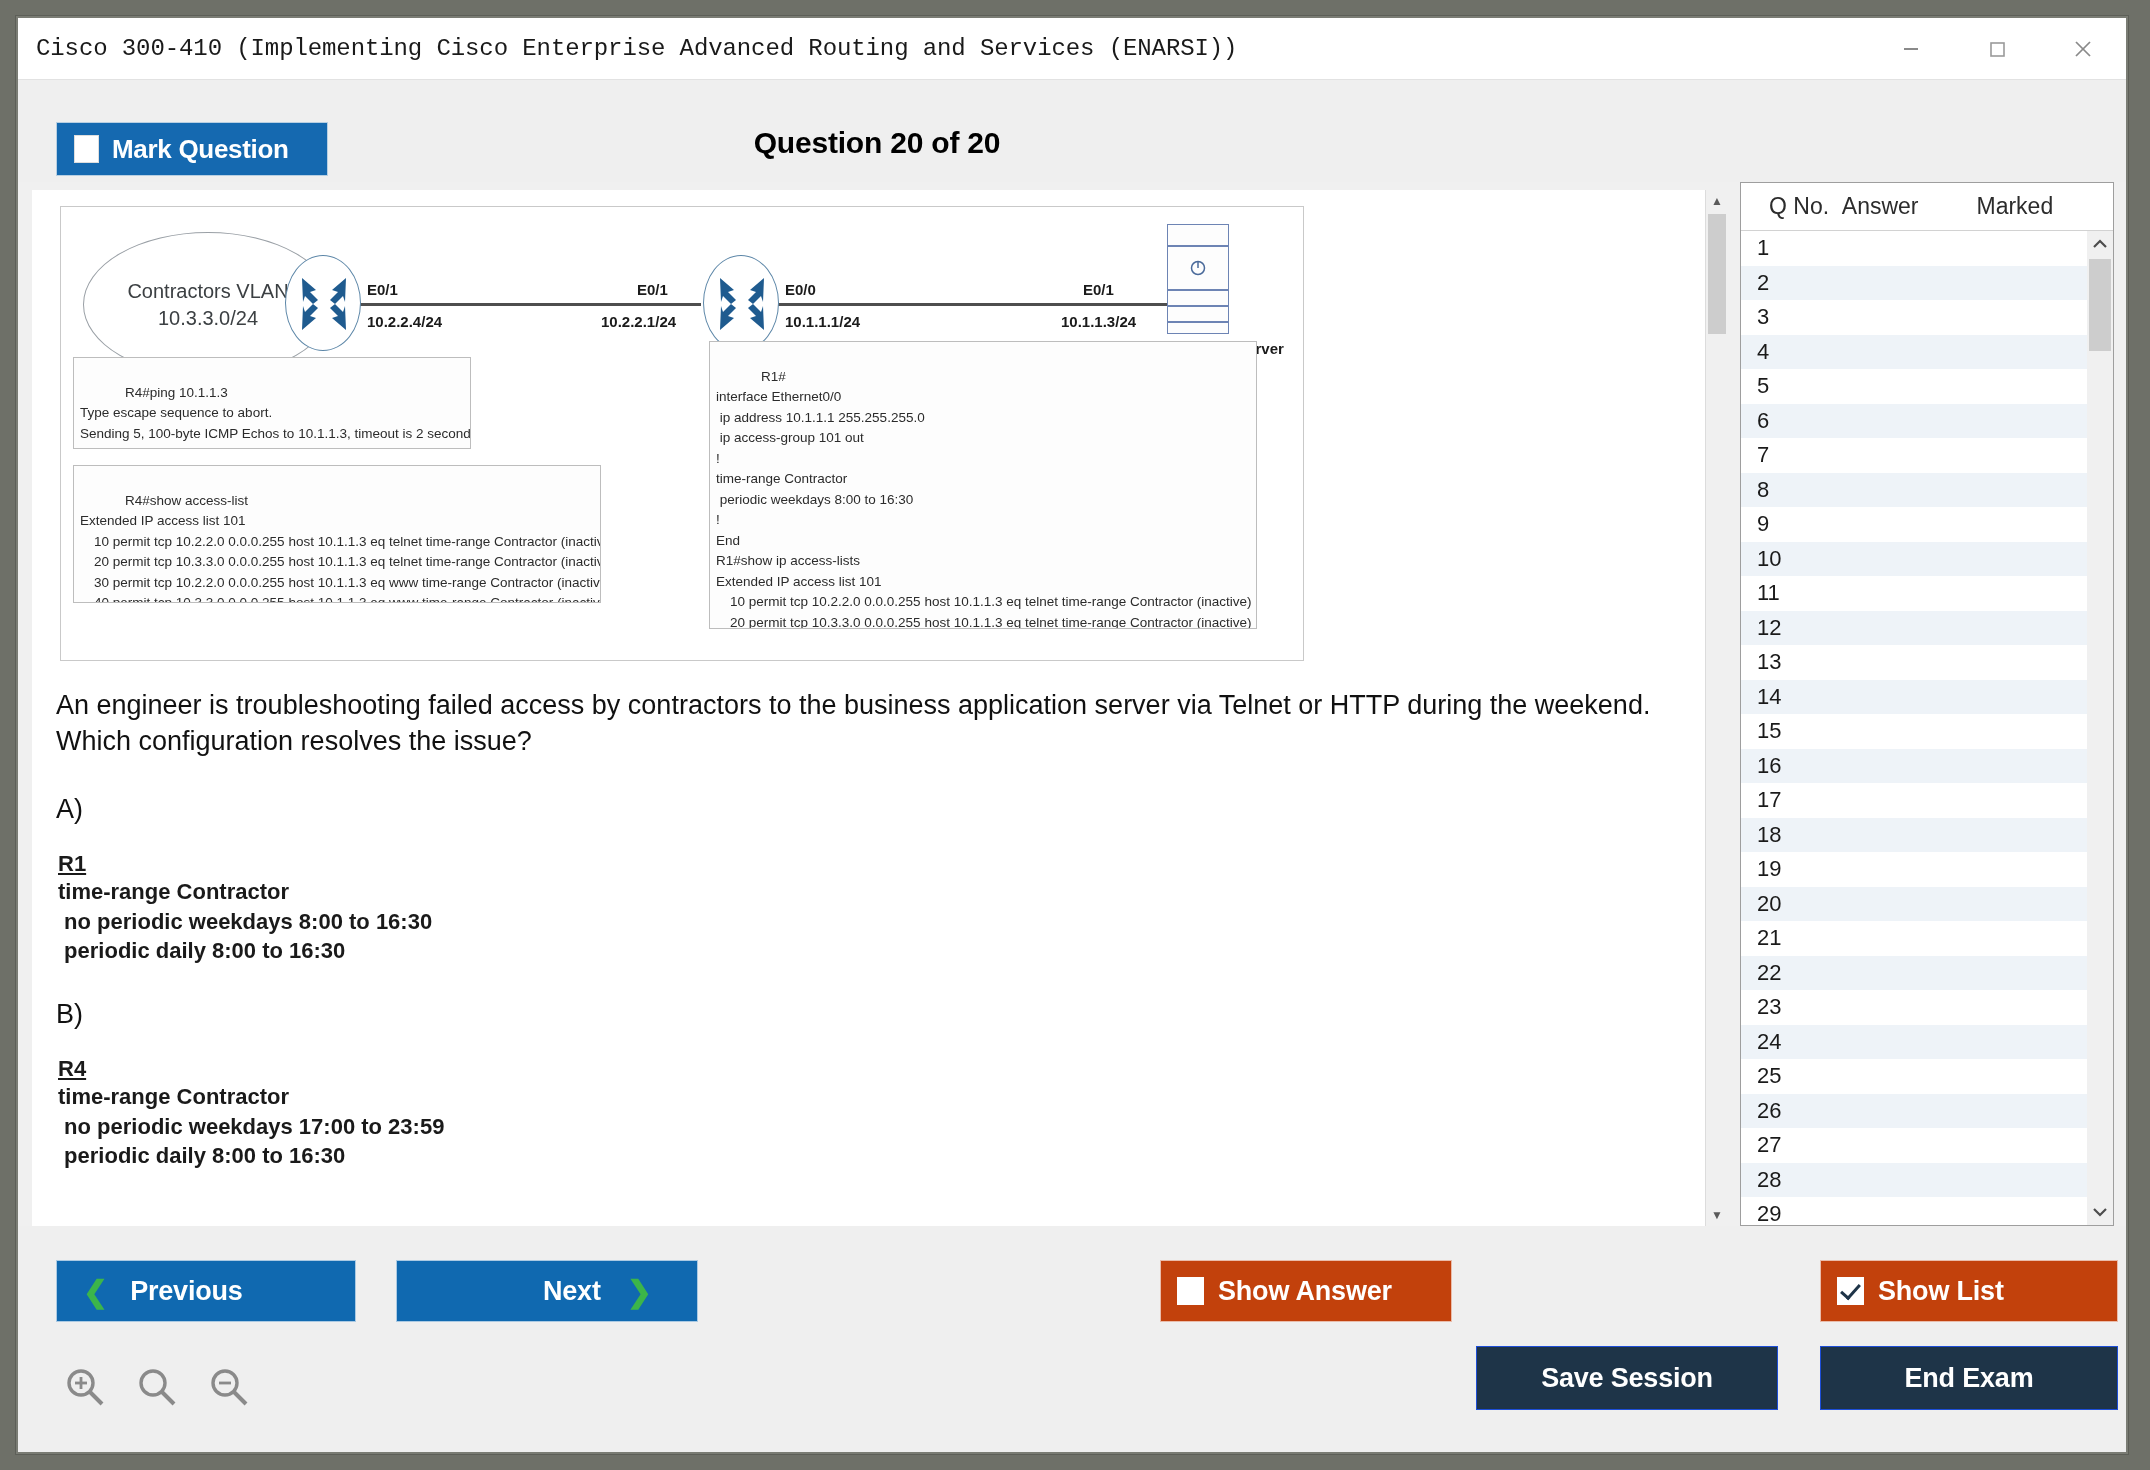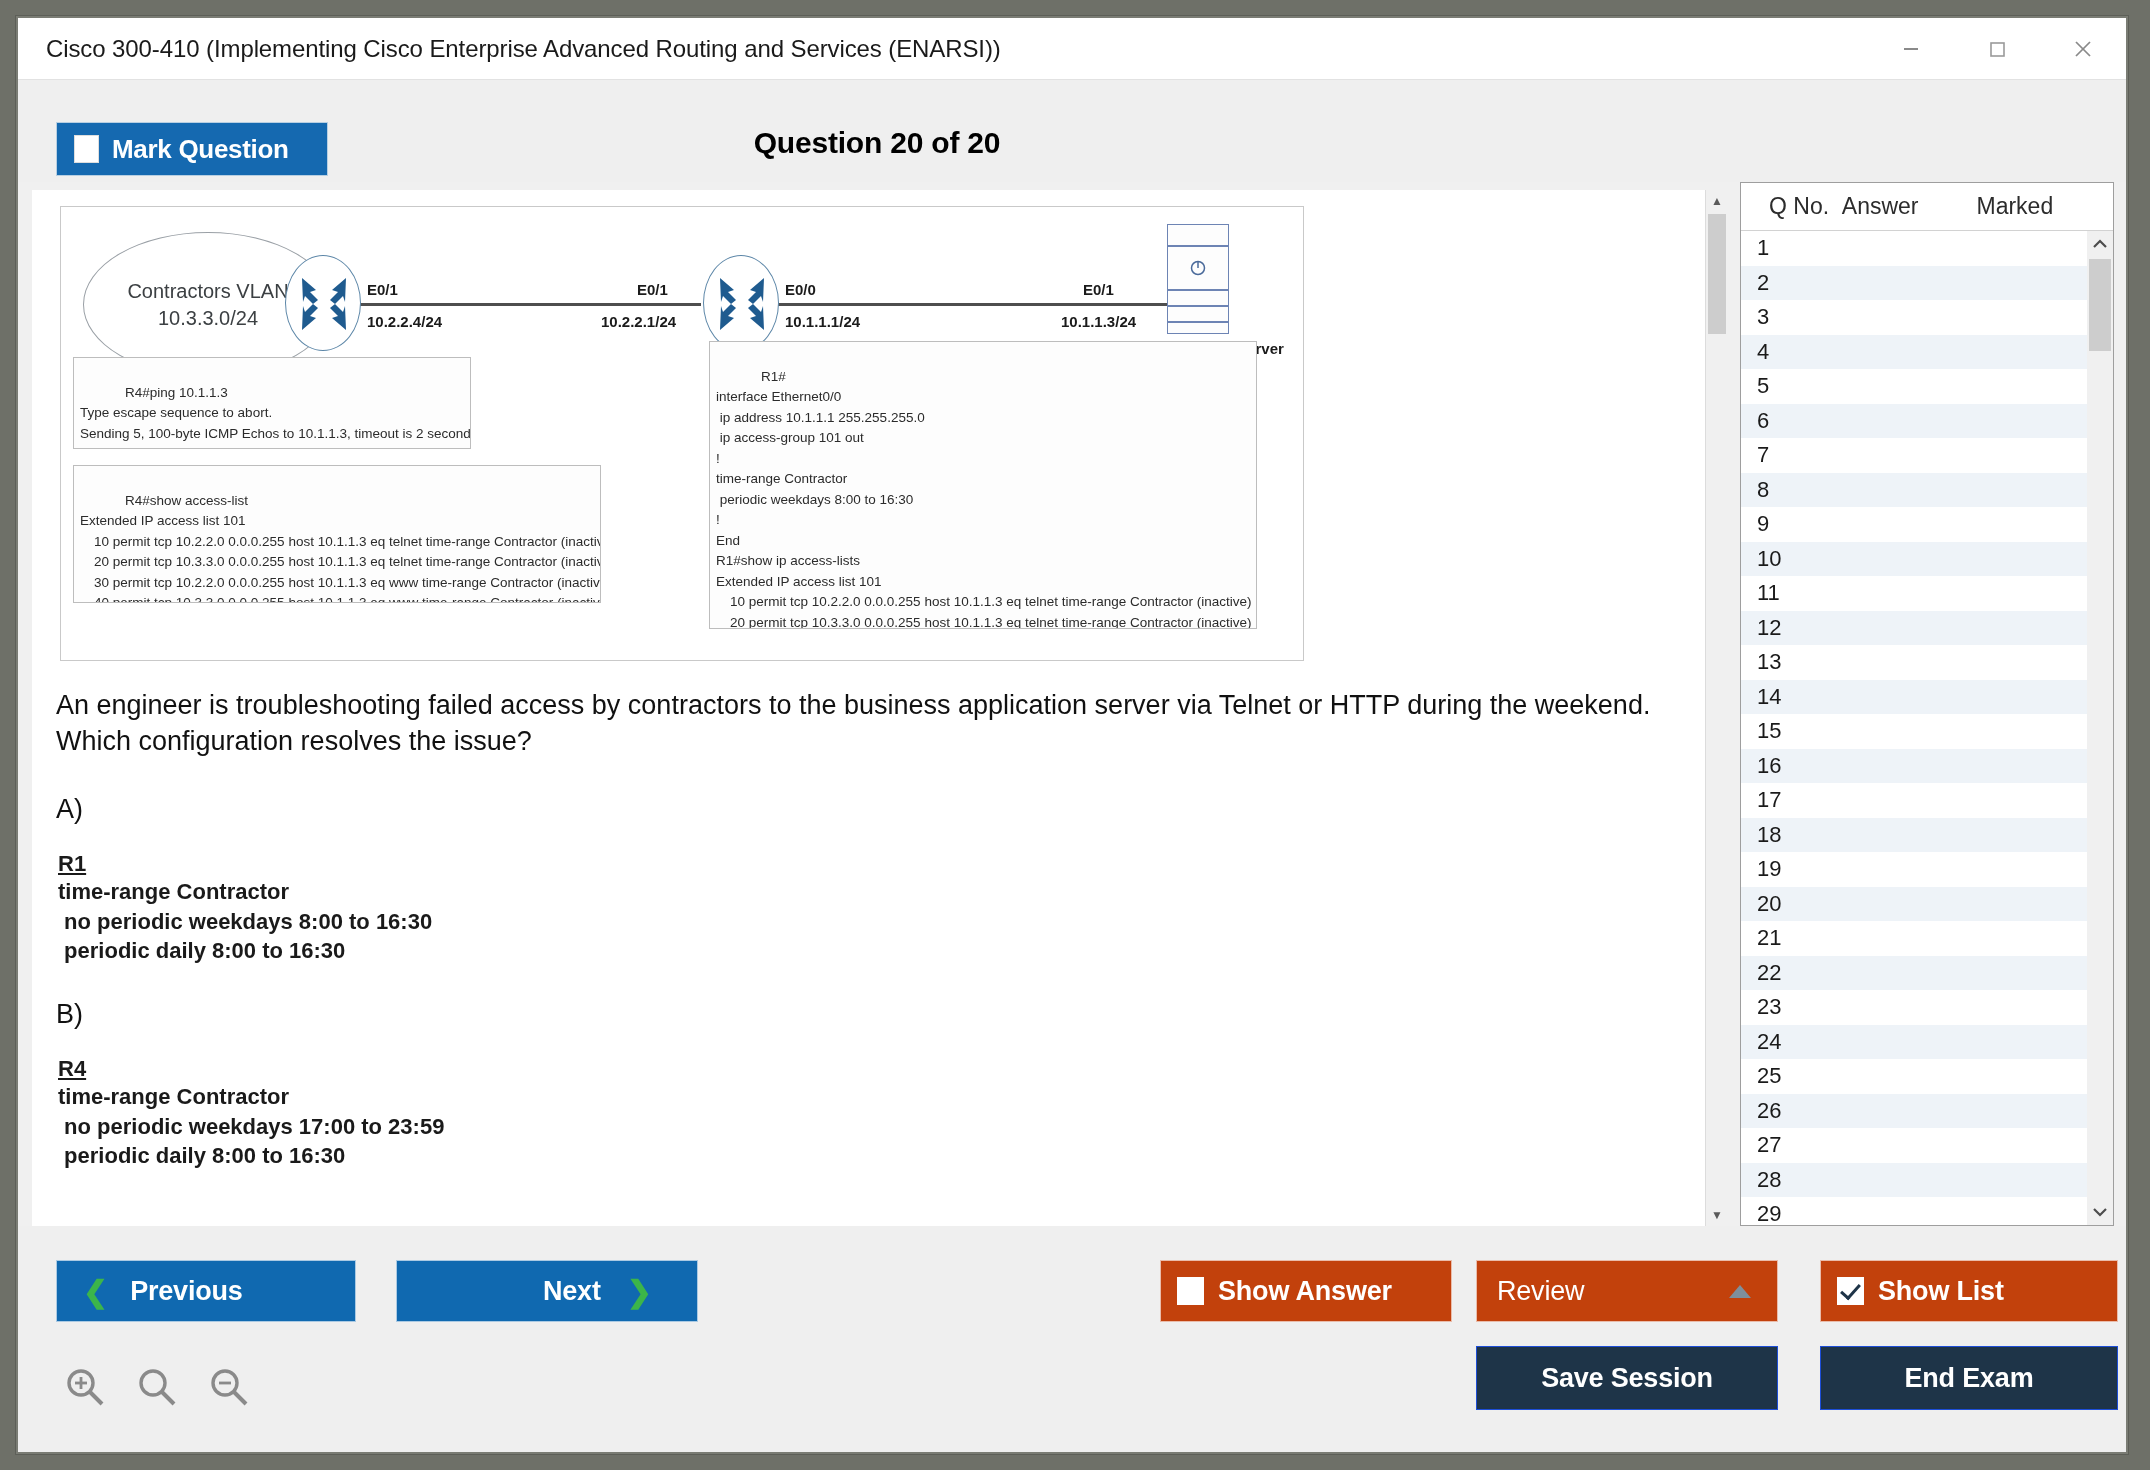--- a/index.html
+++ b/index.html
@@ -19,22 +19,22 @@
     box-shadow: 0 0 0 1px #5d5f58;
   }
   
   .titlebar {
     position: absolute; left: 0; top: 0; right: 0; height: 62px;
     background: #ffffff;
     border-bottom: 1px solid #e2e2e2;
     display: flex; align-items: center;
   }
   .title-text {
-    margin-left: 28px; font-size: 24px; color: #1a1a1a;
-    letter-spacing: -0.1px; white-space: nowrap;
+    margin-left: 18px; font-size: 24px; color: #1a1a1a;
+    letter-spacing: -0.1px; white-space: nowrap; font-family: Liberation Mono, monospace;
   }
   .wincontrols { margin-left: auto; display: flex; height: 100%; }
   .winbtn {
     width: 86px; height: 100%;
     display: flex; align-items: center; justify-content: center;
     color: #6d6d6d;
   }
   .winbtn svg { display: block; }
 
   
@@ -623,24 +623,20 @@
     <div class="btn btn-blue btn-next">
       <span class="btn-label">Next</span>
       <span class="chev">❯</span>
     </div>
 
     <div class="btn btn-orange btn-showanswer">
       <span class="sq-check"></span>
       <span class="btn-label">Show Answer</span>
     </div>
 
-    <div class="btn btn-orange btn-review">
-      <span class="btn-label">Review</span>
-      <span class="tri"></span>
-    </div>
 
     <div class="btn btn-orange btn-showlist">
       <span class="sq-check checked"></span>
       <span class="btn-label">Show List</span>
     </div>
 
     <div class="btn btn-navy btn-save">
       <span class="btn-label">Save Session</span>
     </div>
 

